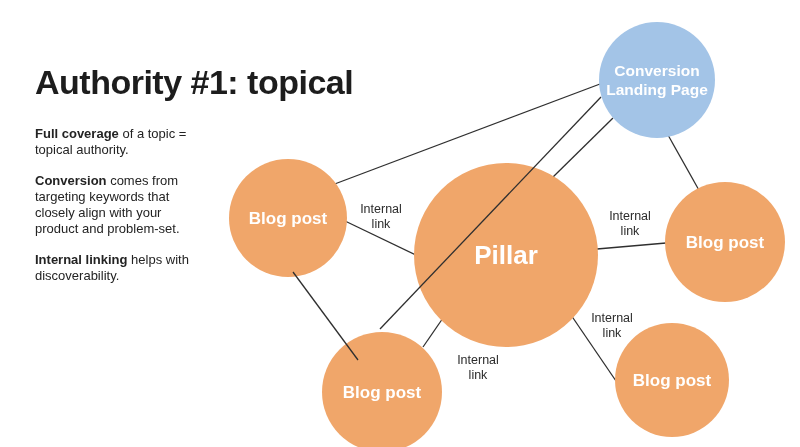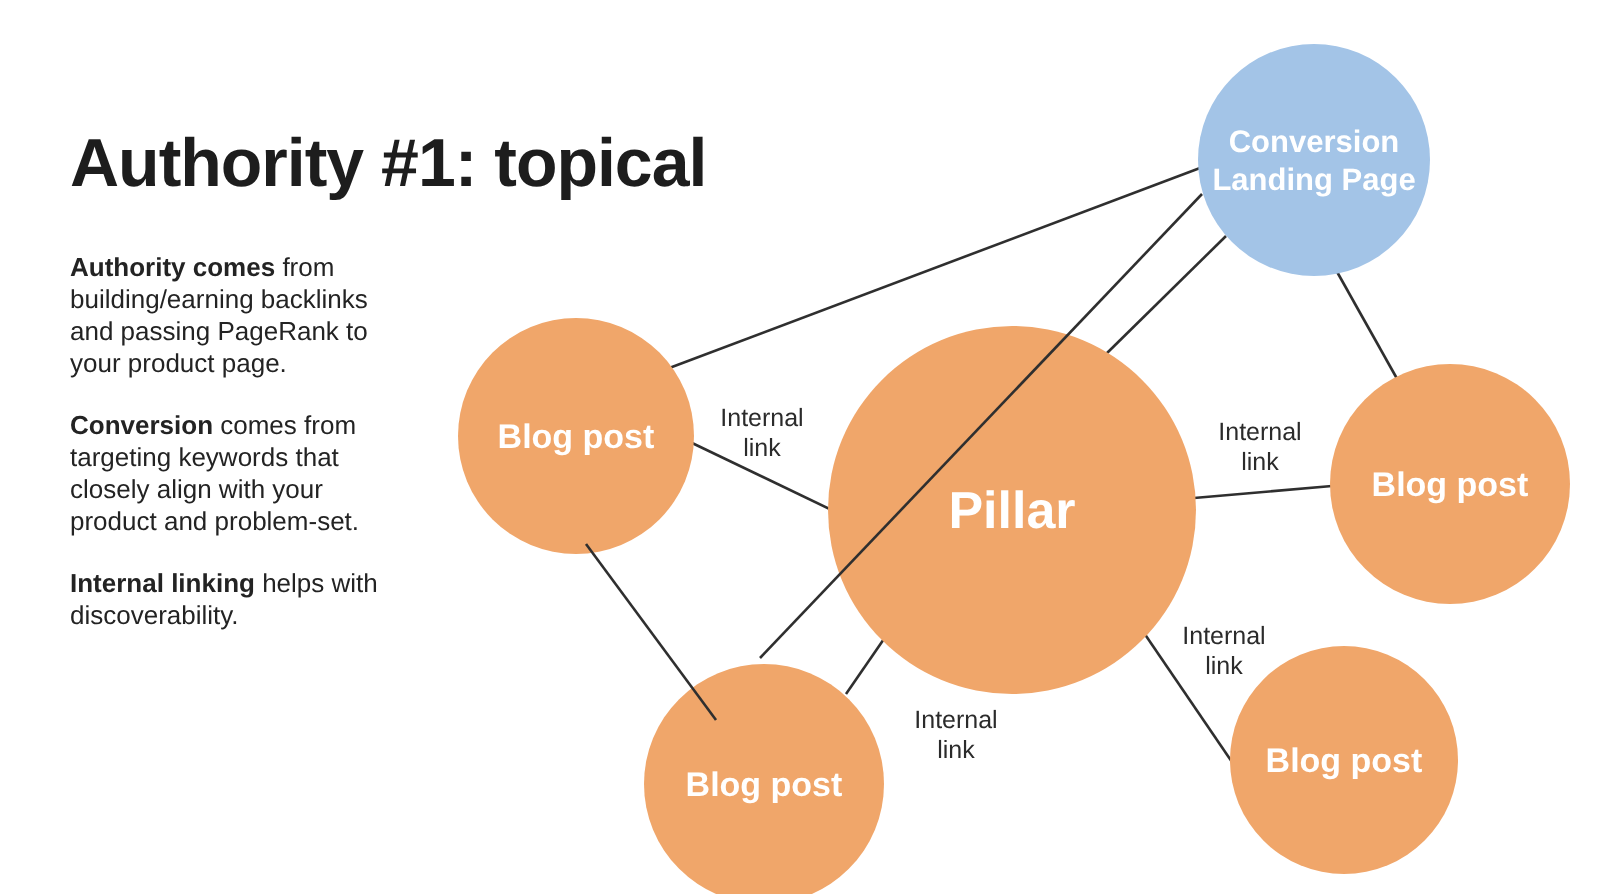--- a/index.html
+++ b/index.html
@@ -27,21 +27,21 @@
   .edge-label{fill:#2b2b2b;text-anchor:middle;font-size:12.5px;font-family:"Liberation Sans",sans-serif;}
 </style>
 </head>
 <body>
 
 <div class="slide">
 
   <h1 class="title">Authority #1: topical</h1>
 
   <div class="sidebar">
-    <p><span class="b">Authority comes</span><span> from building/earning backlinks and passing PageRank to your product page.</span></p>
+    <p><span class="b">Full coverage</span><span> of a topic = topical authority.</span></p>
     <p><span class="b">Conversion</span><span> comes from targeting keywords that closely align with your product and problem-set.</span></p>
     <p><span class="b">Internal linking</span><span> helps with discoverability.</span></p>
   </div>
 
   <svg class="diagram" id="diagram-svg" width="800" height="447" viewBox="0 0 800 447">
       <line x1="332" y1="185" x2="600" y2="84" stroke="#2f2f2f" stroke-width="1.3"></line>
       <line x1="345" y1="221" x2="420" y2="257" stroke="#2f2f2f" stroke-width="1.3"></line>
       <line x1="613" y1="118" x2="552" y2="178" stroke="#2f2f2f" stroke-width="1.3"></line>
       <line x1="443" y1="318" x2="423" y2="347" stroke="#2f2f2f" stroke-width="1.3"></line>
       <line x1="571" y1="315" x2="616" y2="381" stroke="#2f2f2f" stroke-width="1.3"></line>

